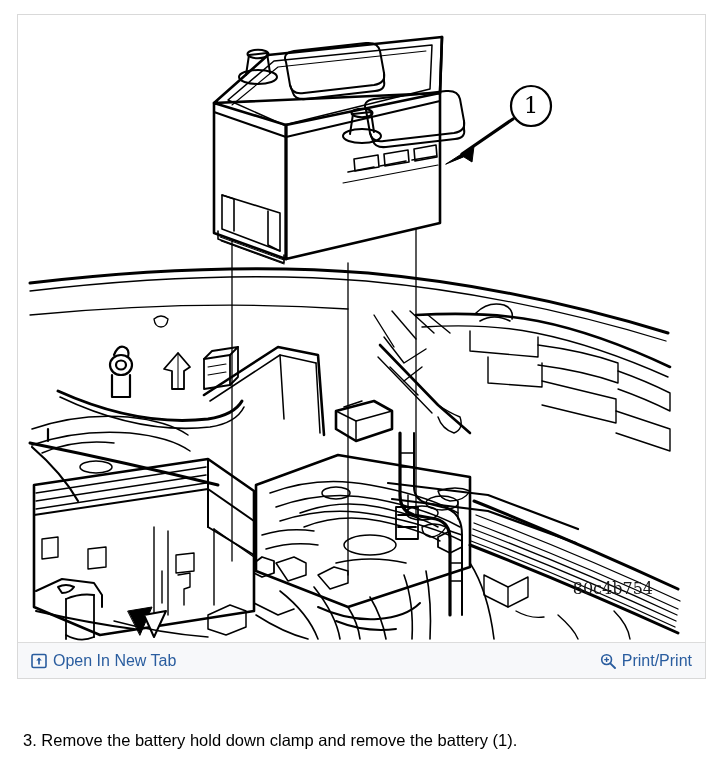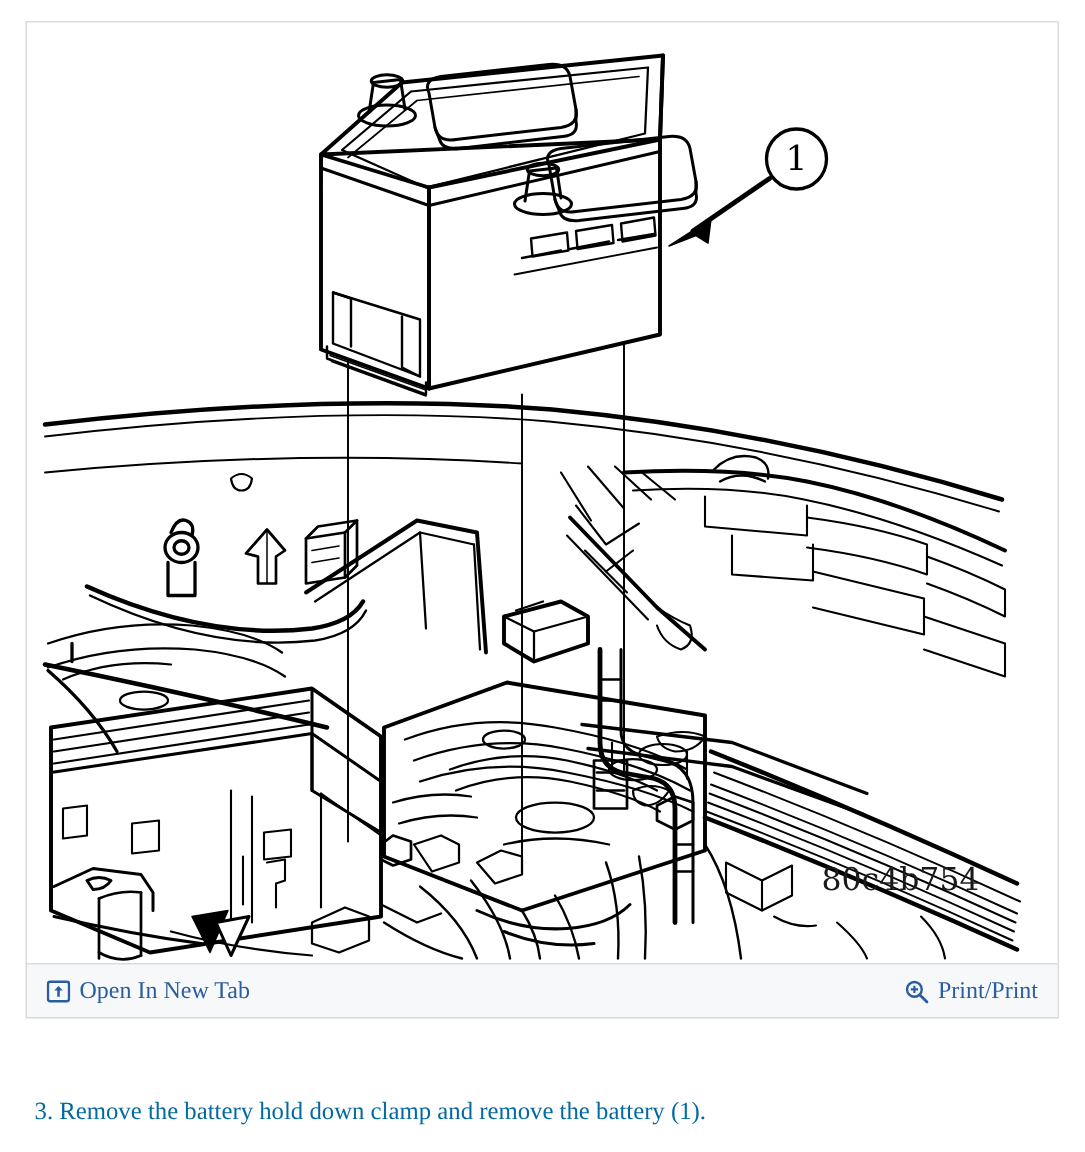--- a/index.html
+++ b/index.html
@@ -58,21 +58,21 @@
     height: 100%;
     display: block;
   }
 
   
   .image-id {
     position: absolute;
     right: 52px;
     bottom: 44px;
     font-family: "DejaVu Serif", serif;
-    font-size: 21px;
+    font-size: 16px;
     color: #1a1a1a;
     letter-spacing: 0px;
     white-space: nowrap;
   }
 
   
   .figure-toolbar {
     position: absolute;
     left: 0;
     right: 0;
@@ -85,21 +85,21 @@
     align-items: center;
     justify-content: space-between;
     padding: 0 13px 0 13px;
   }
 
   .tb-link {
     display: inline-flex;
     align-items: flex-start;
     gap: 6px;
     color: #2a5d9f;
-    font-family: Liberation Serif, serif;
+    font-family: Liberation Sans, sans-serif;
     font-size: 16px;
     line-height: 1;
     text-decoration: none;
     cursor: pointer;
     white-space: nowrap;
   }
   .tb-icon {
     display: inline-block;
     width: 16px;
     height: 16px;
@@ -107,23 +107,23 @@
     position: relative;
     top: 0px;
   }
   .tb-icon svg { display: block; }
 
   
   .caption {
     position: absolute;
     left: 23px;
     top: 731px;
-    font-family: Liberation Serif, serif;
+    font-family: Liberation Sans, sans-serif;
     font-size: 16.5px;
-    color: #0369a1;
+    color: #000000;
     white-space: nowrap;
     line-height: 1.2;
   }
 </style>
 </head>
 <body>
 
 <div id="page">
 
   <div class="figure-frame">

